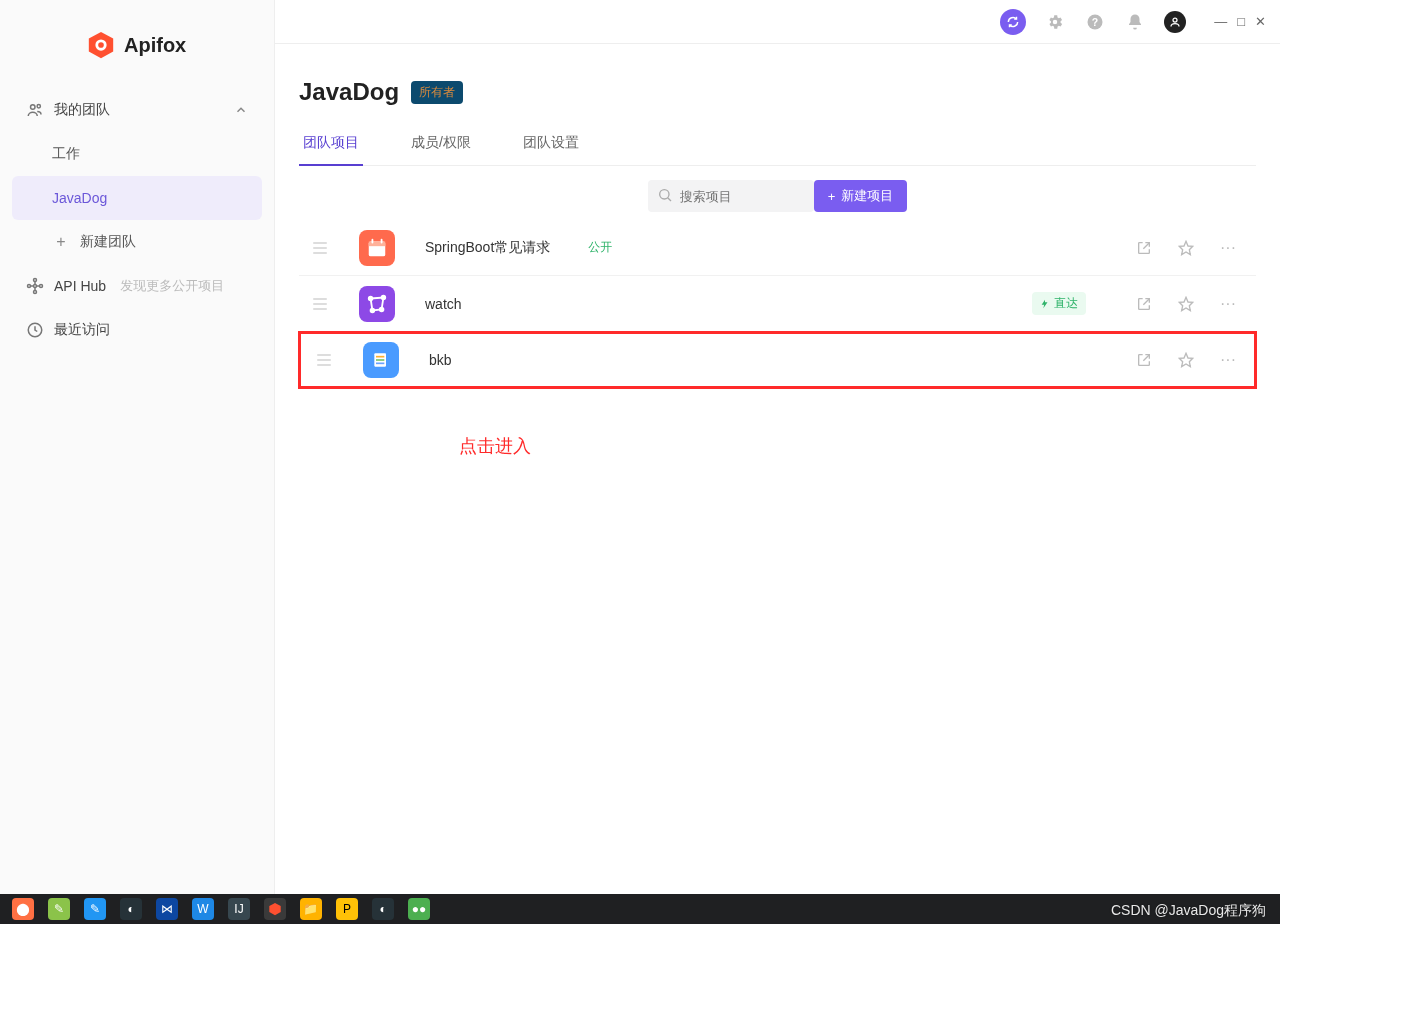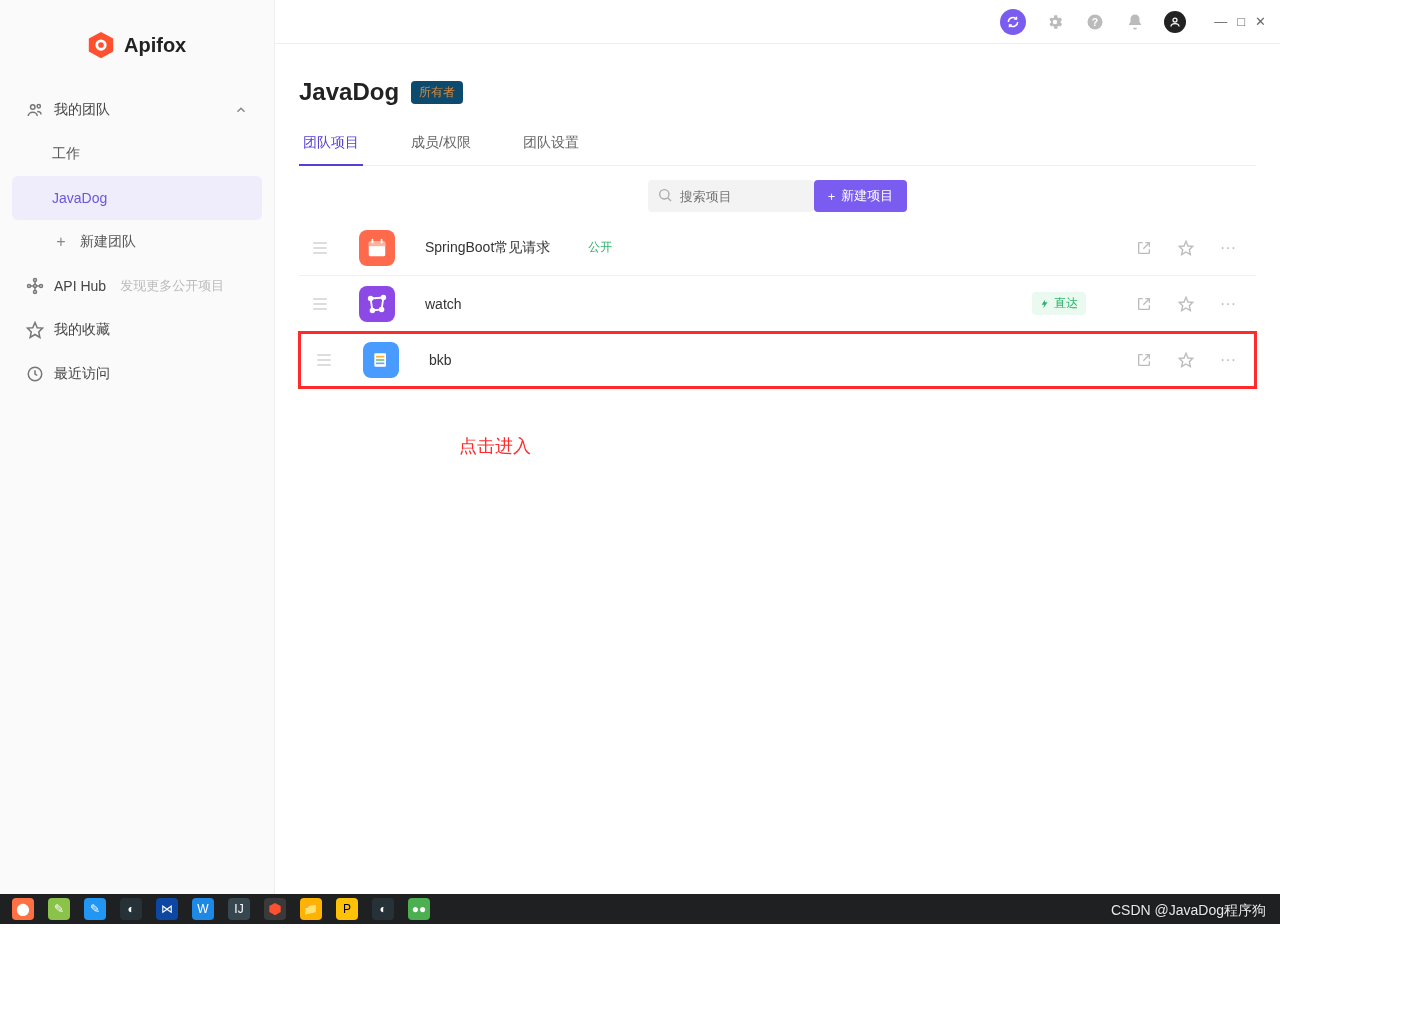--- a/index.html
+++ b/index.html
@@ -114,28 +114,20 @@
               <circle cx="20" cy="12" r="2"></circle>
               <path d="M12 6v4M12 14v4M6 12h4M14 12h4"></path>
             </svg>
         </span>
         <span>API Hub</span>
         <span class="hub-hint">发现更多公开项目</span>
       </div>
       <div class="side-item">
         <span class="side-icon">
           <svg viewBox="0 0 24 24" fill="none" stroke="currentColor" stroke-width="2">
-              <polygon points="12 2 15 9 22 9.5 17 14.5 18.5 22 12 18 5.5 22 7 14.5 2 9.5 9 9"></polygon>
-            </svg>
-        </span>
-        <span>我的收藏</span>
-      </div>
-      <div class="side-item">
-        <span class="side-icon">
-          <svg viewBox="0 0 24 24" fill="none" stroke="currentColor" stroke-width="2">
               <circle cx="12" cy="12" r="9"></circle>
               <path d="M12 7v5l3 2"></path>
             </svg>
         </span>
         <span>最近访问</span>
       </div>
     </div>
   </aside>
 
   <main class="main">

